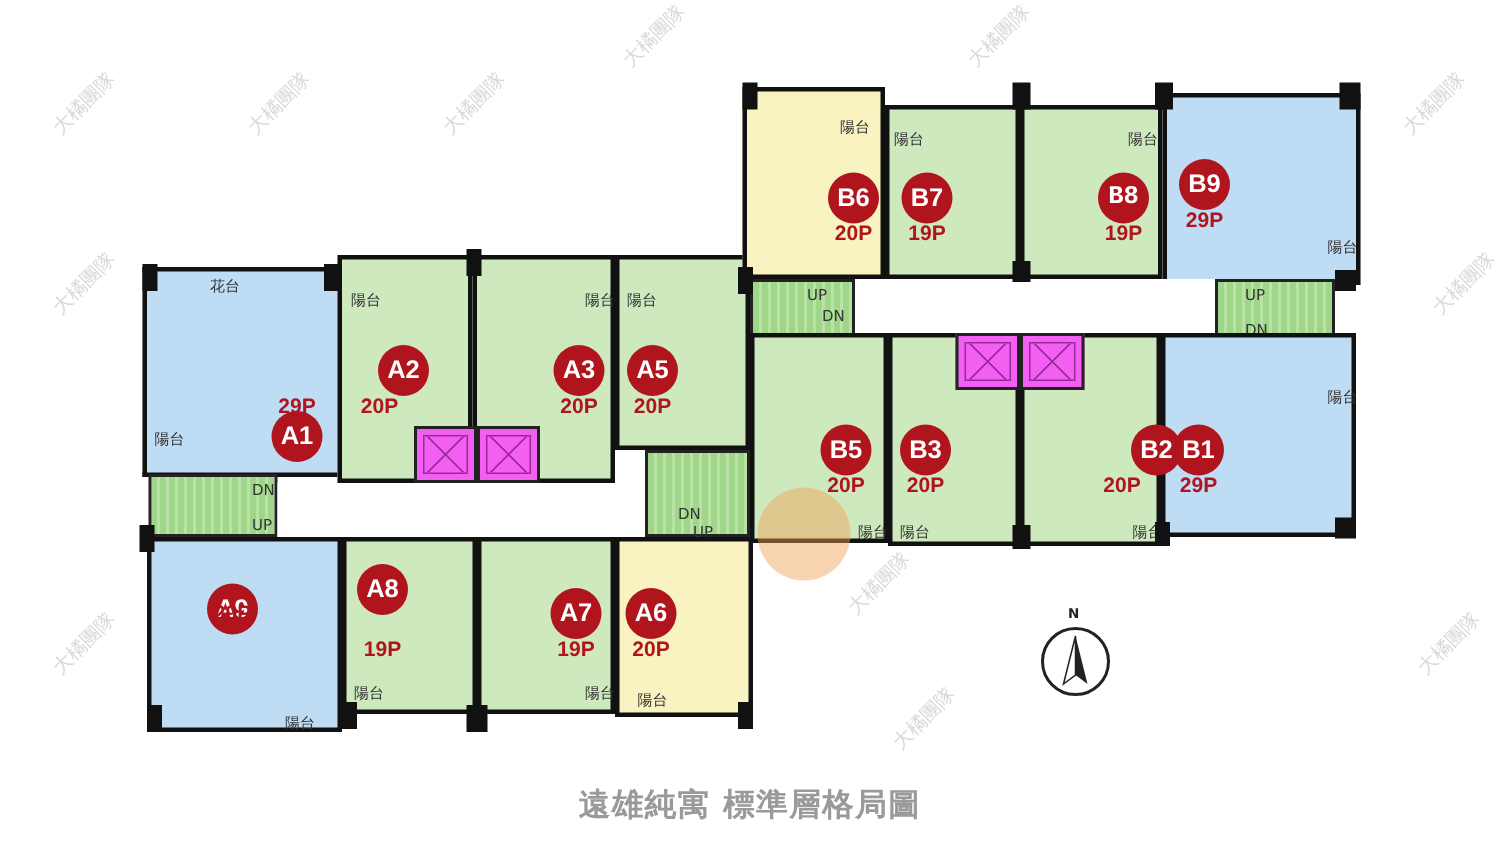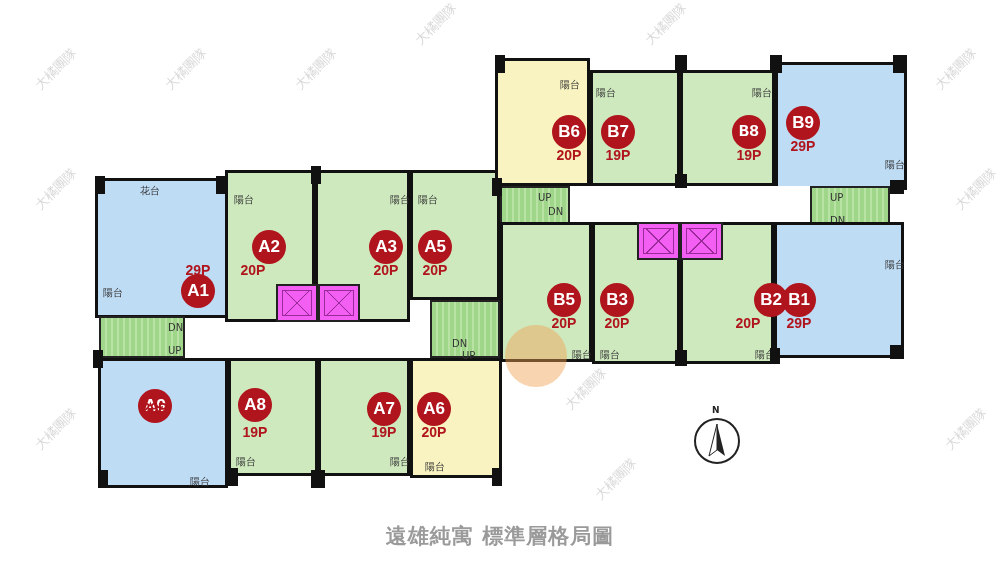--- a/index.html
+++ b/index.html
@@ -136,21 +136,21 @@
   <div class="ping" style="left:178px;top:262px;">29P</div>
   <div class="badge" style="left:252px;top:230px;">A2</div>
   <div class="ping" style="left:233px;top:262px;">20P</div>
   <div class="badge" style="left:369px;top:230px;">A3</div>
   <div class="ping" style="left:366px;top:262px;">20P</div>
   <div class="badge" style="left:418px;top:230px;">A5</div>
   <div class="ping" style="left:415px;top:262px;">20P</div>
 
   <div class="badge" style="left:138px;top:389px;">A9</div>
   <div class="ping" style="left:135px;top:400px;">29P</div>
-  <div class="badge" style="left:238px;top:388px;">A8</div>
+  <div class="badge" style="left:238px;top:376px;">A8</div>
   <div class="ping" style="left:235px;top:424px;">19P</div>
   <div class="badge" style="left:367px;top:392px;">A7</div>
   <div class="ping" style="left:364px;top:424px;">19P</div>
   <div class="badge" style="left:417px;top:392px;">A6</div>
   <div class="ping" style="left:414px;top:424px;">20P</div>
 
   <div class="badge" style="left:552px;top:115px;">B6</div>
   <div class="ping" style="left:549px;top:147px;">20P</div>
   <div class="badge" style="left:601px;top:115px;">B7</div>
   <div class="ping" style="left:598px;top:147px;">19P</div>

